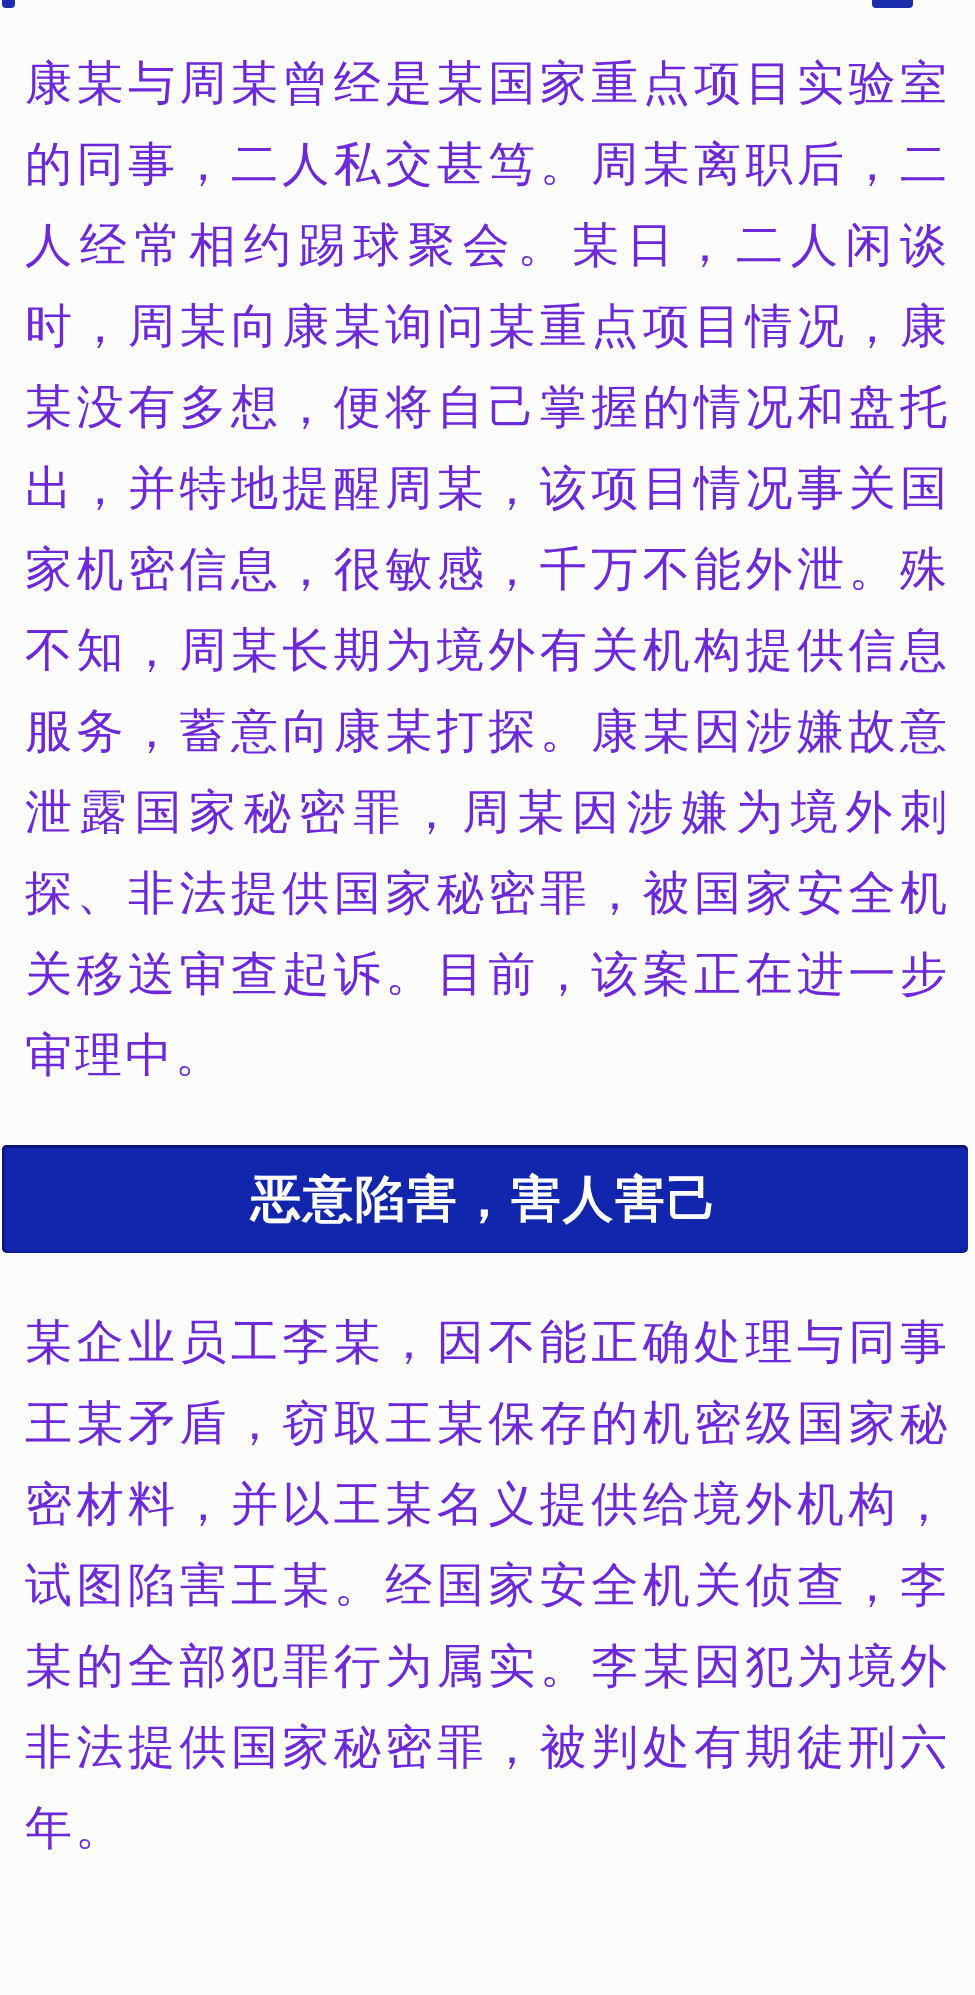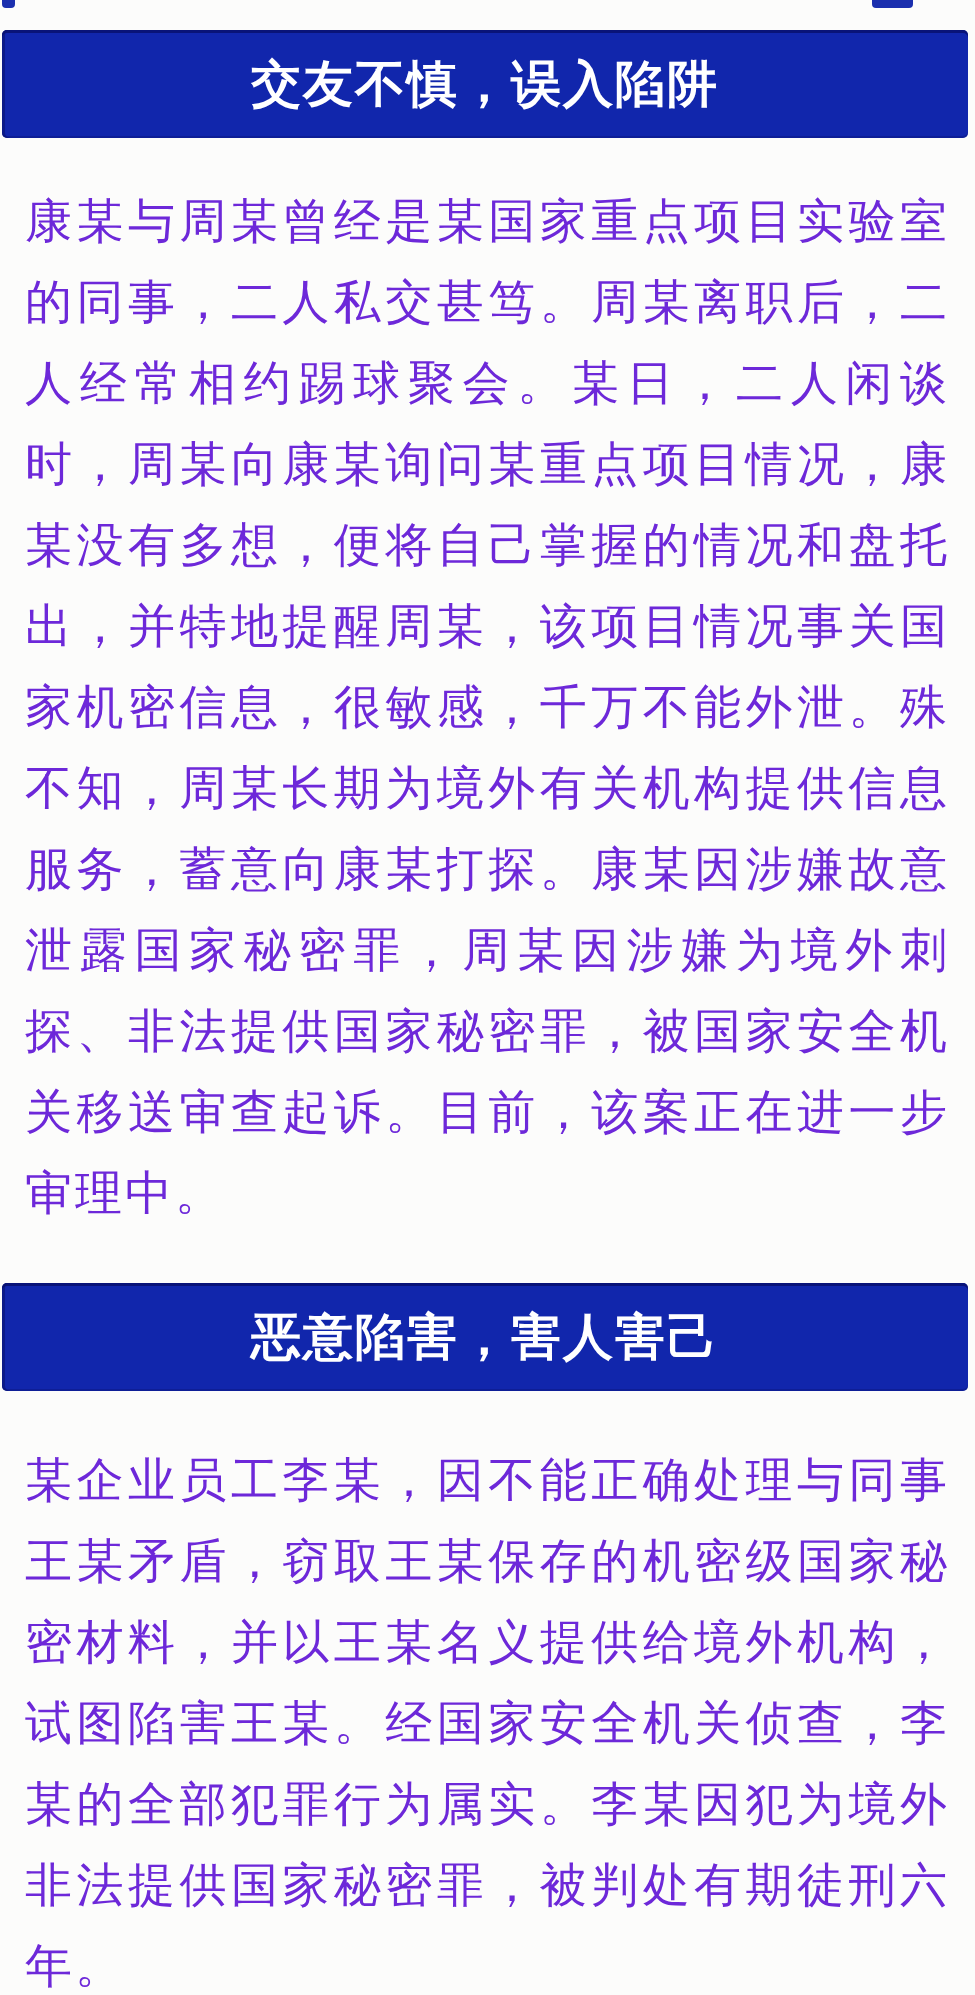--- a/index.html
+++ b/index.html
@@ -64,23 +64,20 @@
   .body-2 { margin-top: 48px; }
 </style>
 </head>
 <body>
 
 <div class="page">
 
   <div class="frag frag-left"></div>
   <div class="frag frag-right"></div>
 
-  <div class="banner banner-1">
-    <span class="banner-title">交友不慎，误入陷阱</span>
-  </div>
 
   <div class="body-text body-1">康某与周某曾经是某国家重点项目实验室的同事，二人私交甚笃。周某离职后，二人经常相约踢球聚会。某日，二人闲谈时，周某向康某询问某重点项目情况，康某没有多想，便将自己掌握的情况和盘托出，并特地提醒周某，该项目情况事关国家机密信息，很敏感，千万不能外泄。殊不知，周某长期为境外有关机构提供信息服务，蓄意向康某打探。康某因涉嫌故意泄露国家秘密罪，周某因涉嫌为境外刺探、非法提供国家秘密罪，被国家安全机关移送审查起诉。目前，该案正在进一步审理中。</div>
 
   <div class="banner banner-2">
     <span class="banner-title">恶意陷害，害人害己</span>
   </div>
 
   <div class="body-text body-2">某企业员工李某，因不能正确处理与同事王某矛盾，窃取王某保存的机密级国家秘密材料，并以王某名义提供给境外机构，试图陷害王某。经国家安全机关侦查，李某的全部犯罪行为属实。李某因犯为境外非法提供国家秘密罪，被判处有期徒刑六年。</div>
 
 </div>

